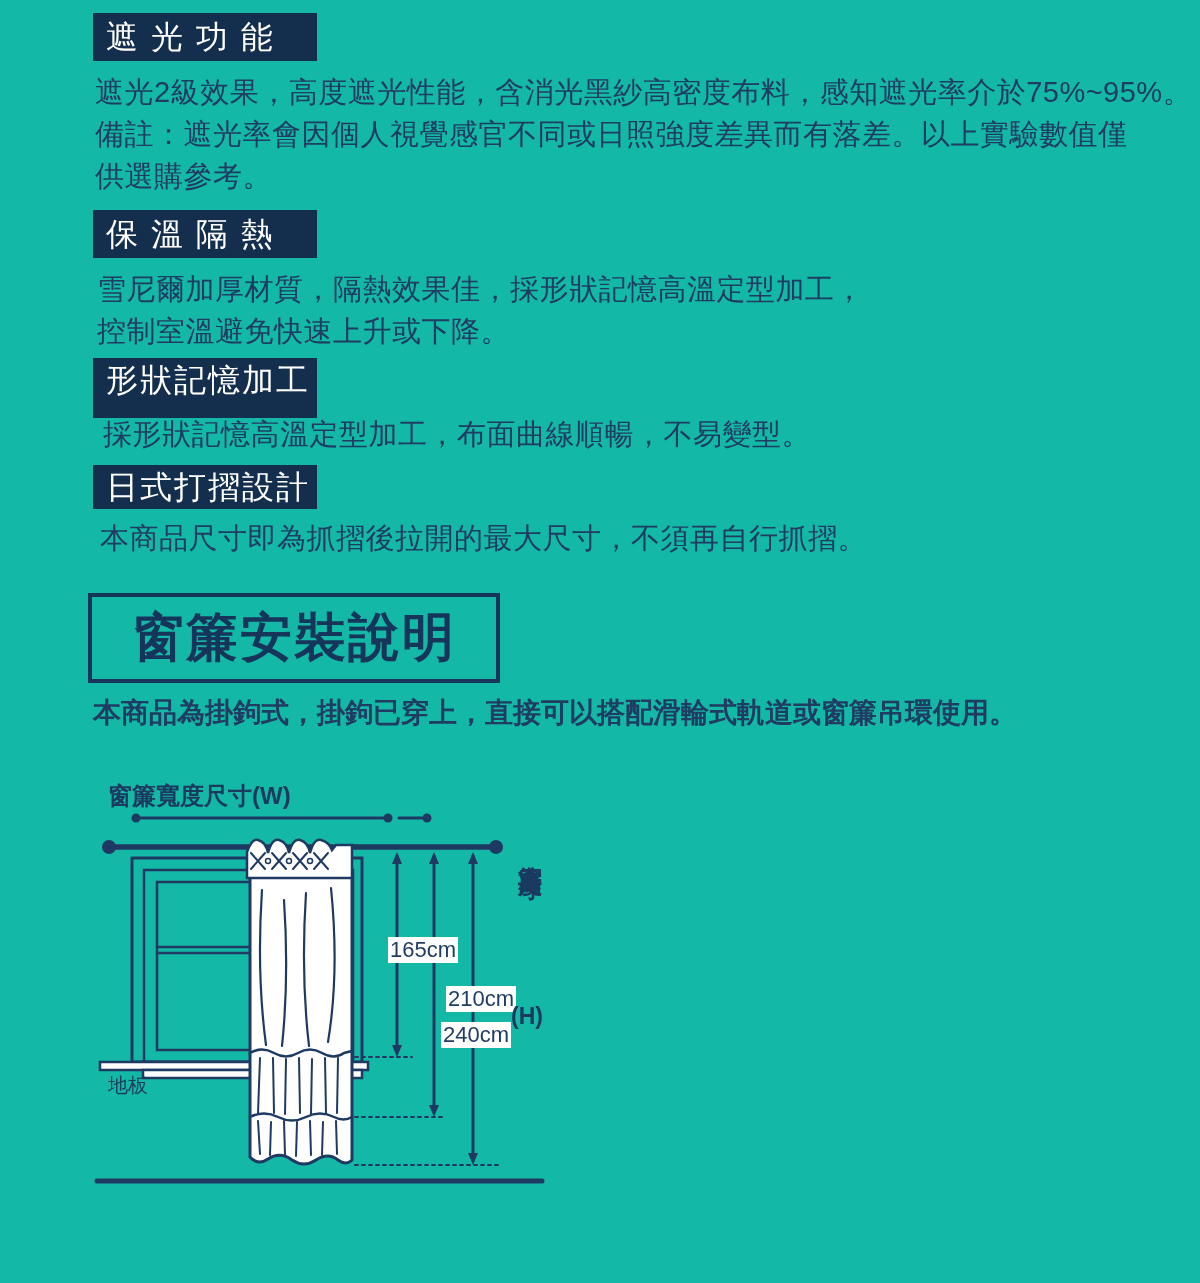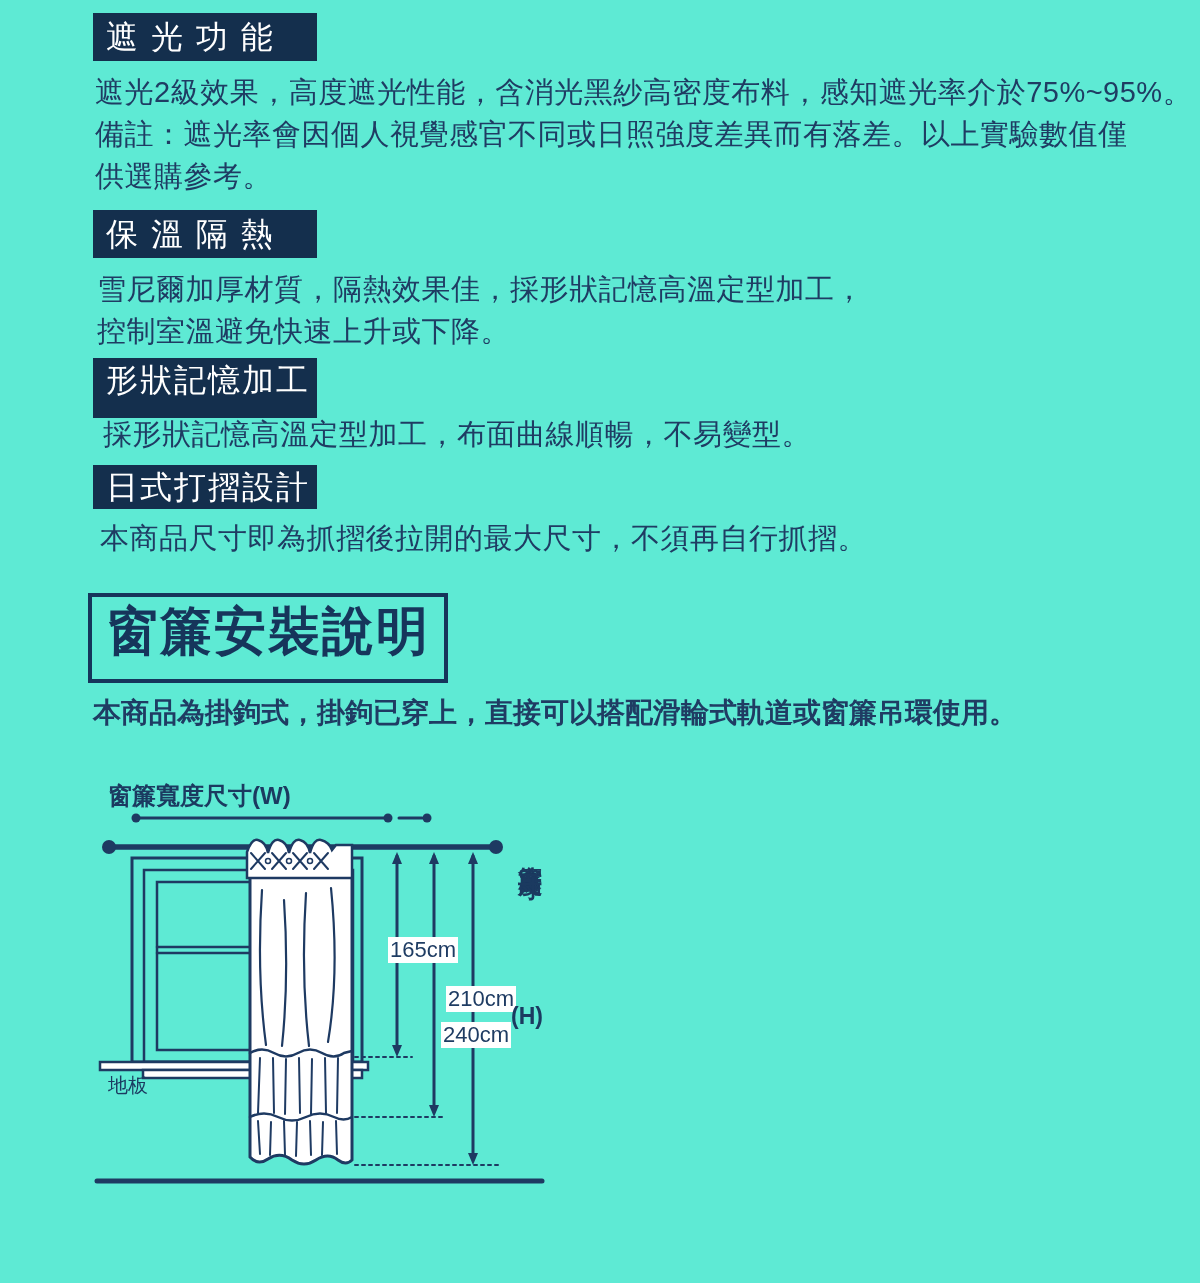--- a/index.html
+++ b/index.html
@@ -3,36 +3,36 @@
 <meta charset="utf-8">
 <style>
   :root{
     --navy-dark:#142f4d;
     --navy-text:#1f3c63;
     --navy-line:#1e3a62;
     --navy-deep:#14304f;
   }
   html,body{margin:0;padding:0;background:#fff;}
   .canvas{
-    position:relative;width:1200px;height:1283px;background:#5eead4;
+    position:relative;width:1200px;height:1283px;background:#14b8a6;
     font-family:"Liberation Sans","DejaVu Sans",sans-serif;
     color:var(--navy-text);overflow:hidden;
   }
   .sec-bar{
     position:absolute;left:93px;width:224px;height:48px;box-sizing:border-box;
     background:var(--navy-dark);color:#ffffff;font-size:32px;line-height:48px;
     padding-left:13px;font-weight:500;letter-spacing:2px;white-space:nowrap;
   }
   .para{
     position:absolute;font-size:29px;line-height:42px;color:var(--navy-text);
     white-space:pre-line;letter-spacing:0.5px;width:1100px;
   }
   .install-title-box{
-    position:absolute;left:88px;top:593px;width:360px;height:90px;box-sizing:border-box;
-    border:4px solid #16355b;display:flex;justify-content:center;
+    position:absolute;left:88px;top:593px;width:412px;height:90px;box-sizing:border-box;
+    border:4px solid #16355b;display:flex;align-items:center;justify-content:center;
   }
   .install-title-box span{
     font-size:52px;font-weight:700;color:#16355b;letter-spacing:2px;white-space:nowrap;
   }
   .install-para{
     position:absolute;left:93px;top:694px;font-size:28px;font-weight:600;
     color:var(--navy-text);white-space:nowrap;
   }
   .diagram-svg{position:absolute;left:85px;top:770px;width:480px;height:480px;}
   .dim-label{

